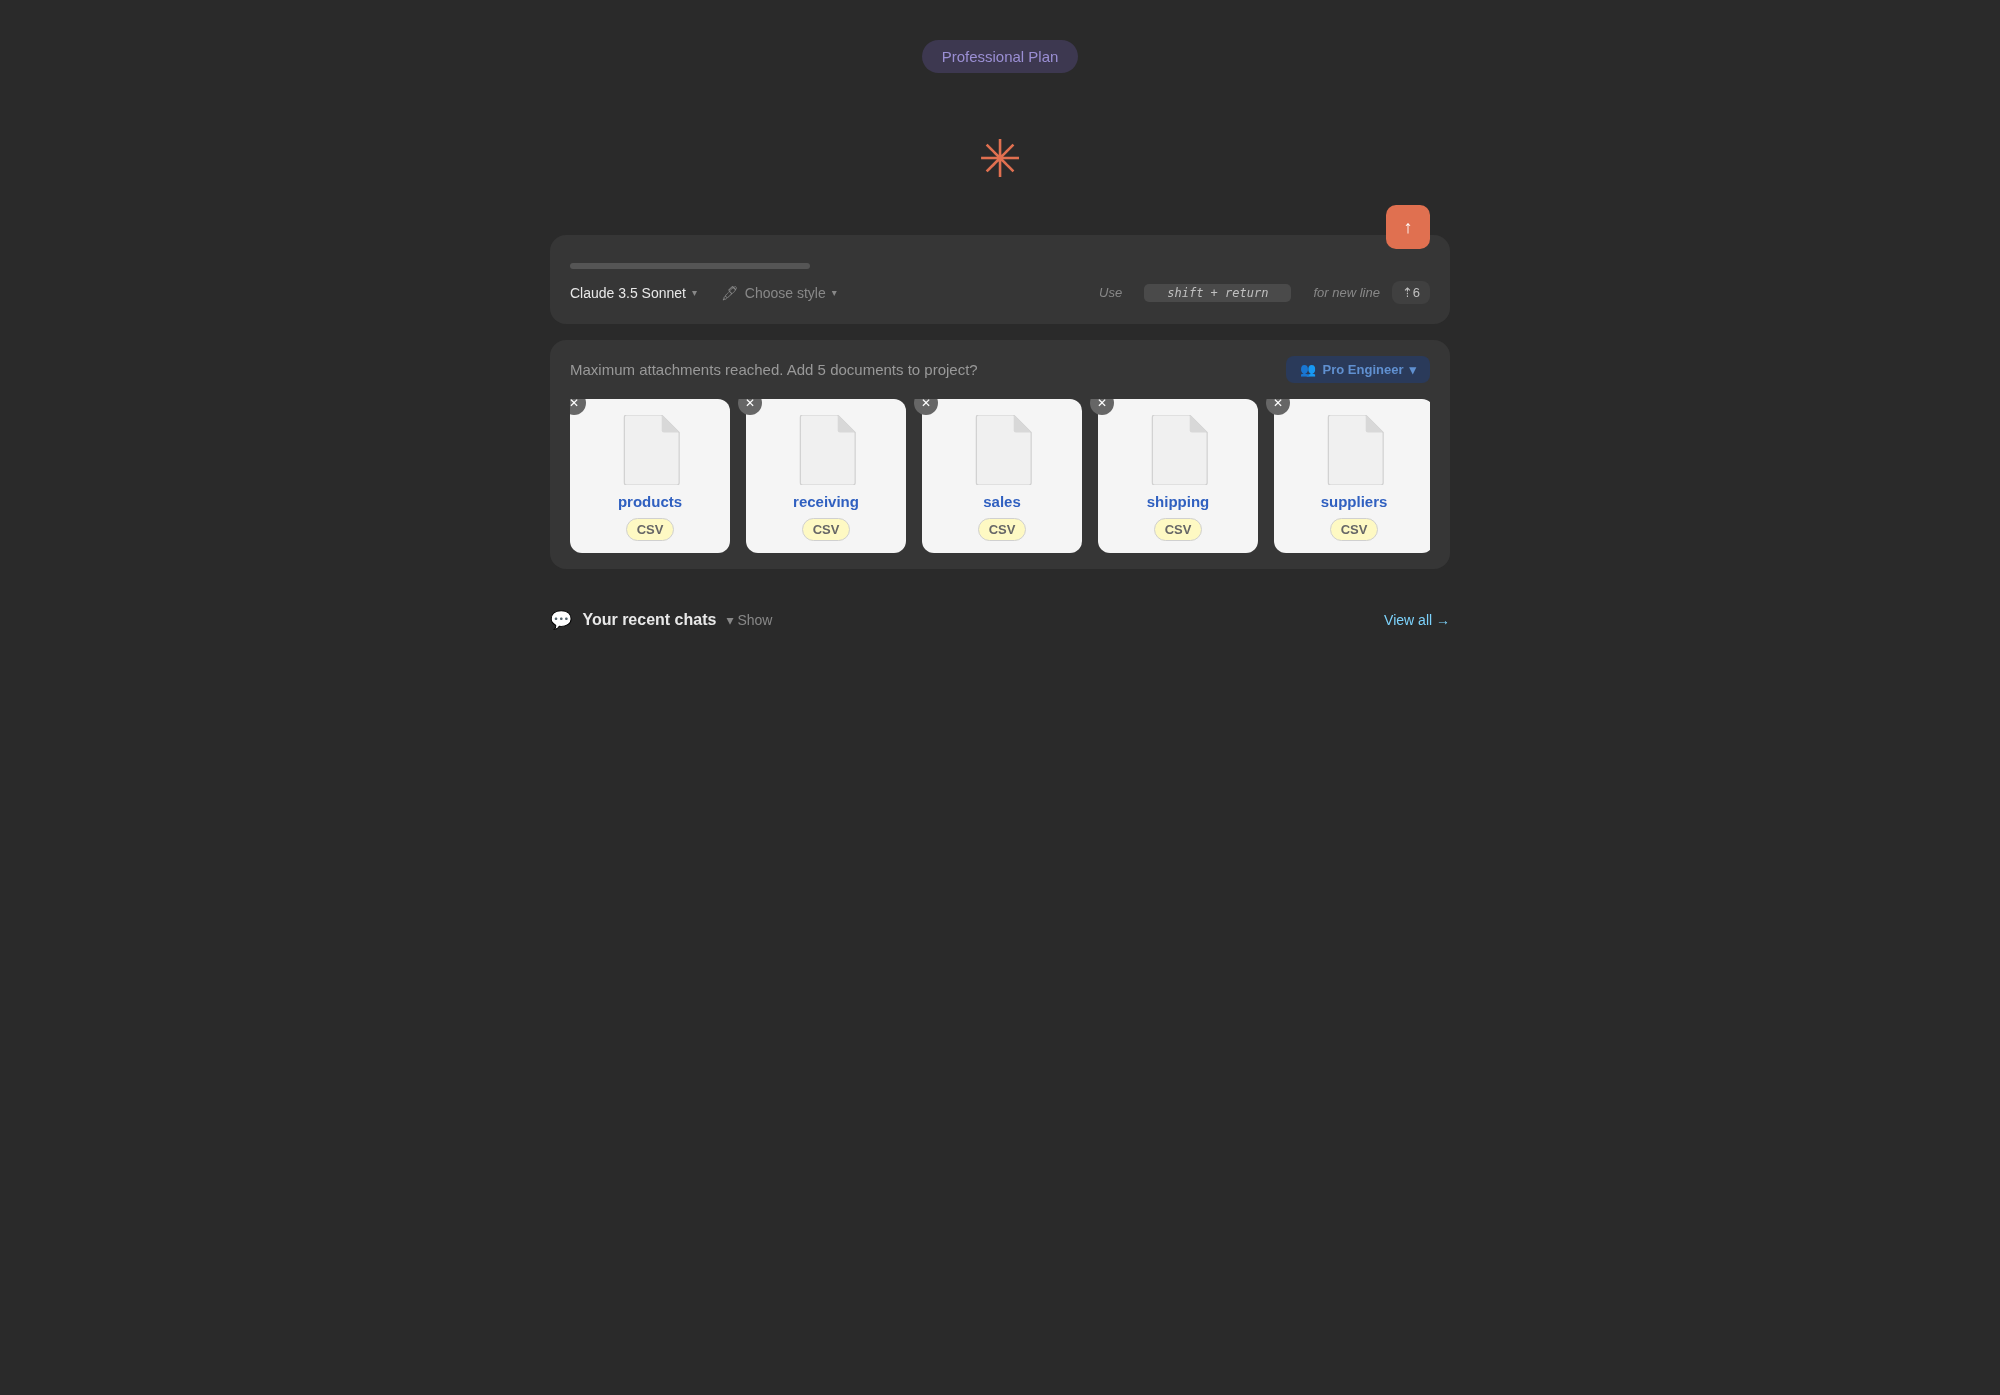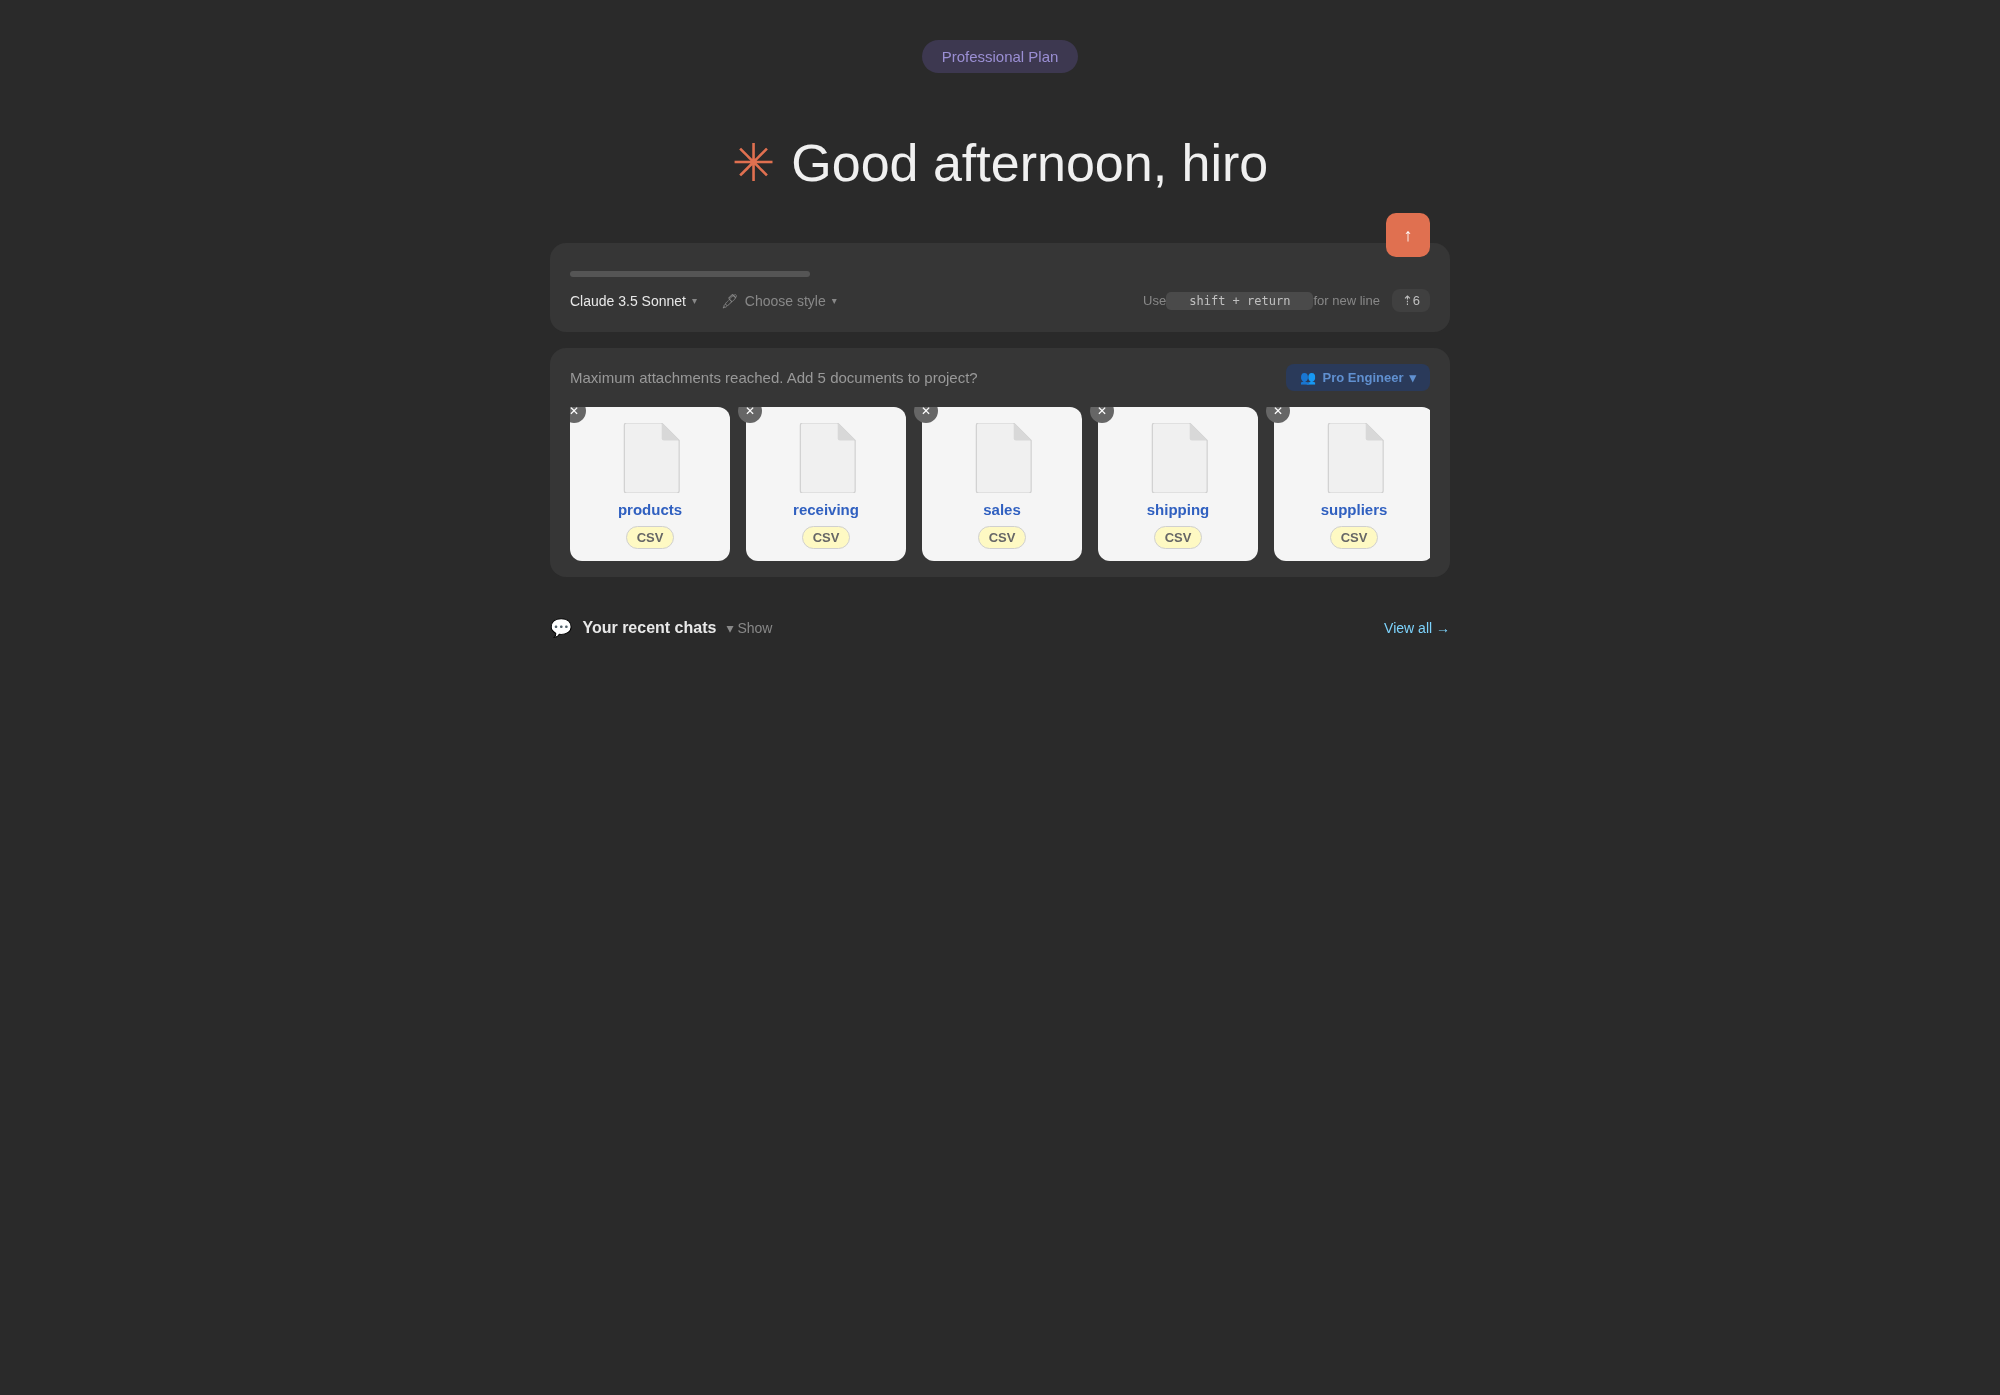--- a/index.html
+++ b/index.html
@@ -123,21 +123,22 @@
       display: flex;
       align-items: center;
       gap: 12px;
     }
 
     .shortcut-hint {
       color: #888;
       font-size: 13px;
       display: flex;
       align-items: center;
-      gap: 0;
+      gap: 22px;
+      font-style: italic;
     }
 
     .shortcut-key {
       background-color: #4a4a4a;
       color: #c0c0c0;
       padding: 2px 23px;
       border-radius: 5px;
       font-size: 12px;
       font-family: monospace;
     }
@@ -337,21 +338,20 @@
   </style>
 </head>
 <body>
 
 <div class="plan-badge">
   <span>Professional Plan</span>
 </div>
 
 <div class="greeting-section">
   <span class="asterisk-icon">✳</span>
-  <h1 class="greeting-text">Good afternoon, hiro</h1>
 </div>
 
 <div class="main-content">
 
   <div class="input-container">
     <div class="input-row">
       <div class="input-text-area">
         <div class="thumb-area"></div>
       </div>
       <button class="send-button">

